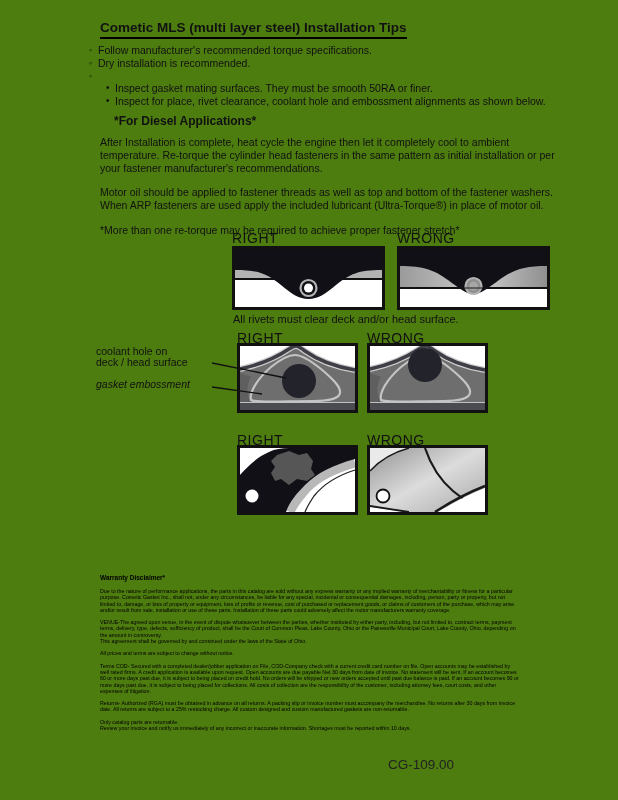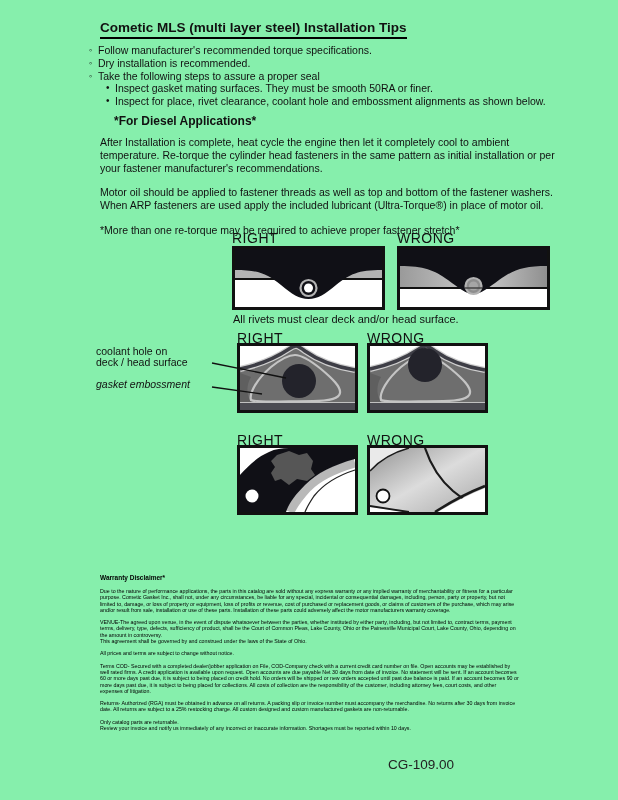--- a/index.html
+++ b/index.html
@@ -1,16 +1,16 @@
 <!DOCTYPE html>
 <html><head>
 <meta charset="utf-8">
 <style>
   html,body{margin:0;padding:0;background:#fff;}
-  .page{position:relative;width:618px;height:800px;background:#86efac;overflow:hidden;
+  .page{position:relative;width:618px;height:800px;background:#4d7c0f;overflow:hidden;
         font-family:"Liberation Sans", sans-serif;color:#111;}
 
   
   .title{position:absolute;left:100px;top:20px;margin:0;font-size:13.5px;font-weight:bold;
          border-bottom:2px solid #000;padding-bottom:2px;white-space:nowrap;}
   .bullets{position:absolute;left:89px;top:44px;width:510px;font-size:10.5px;line-height:12.8px;}
   .b-row{display:flex;}
   .b-mk{width:9px;flex:none;font-size:9px;line-height:12.8px;}
   .sub{margin-left:17px;}
   .sub .b-mk{width:9px;font-size:10px;}
@@ -46,21 +46,20 @@
     <div class="b-row">
       <span class="b-mk">◦</span>
       <span>Follow manufacturer's recommended torque specifications.</span>
     </div>
     <div class="b-row">
       <span class="b-mk">◦</span>
       <span>Dry installation is recommended.</span>
     </div>
     <div class="b-row">
       <span class="b-mk">◦</span>
-      <span>Take the following steps to assure a proper seal</span>
     </div>
     <div class="sub">
       <div class="b-row">
         <span class="b-mk">•</span>
         <span>Inspect gasket mating surfaces.  They must be smooth 50RA or finer.</span>
       </div>
       <div class="b-row">
         <span class="b-mk">•</span>
         <span>Inspect for place, rivet clearance, coolant hole and embossment alignments as shown below.</span>
       </div>

